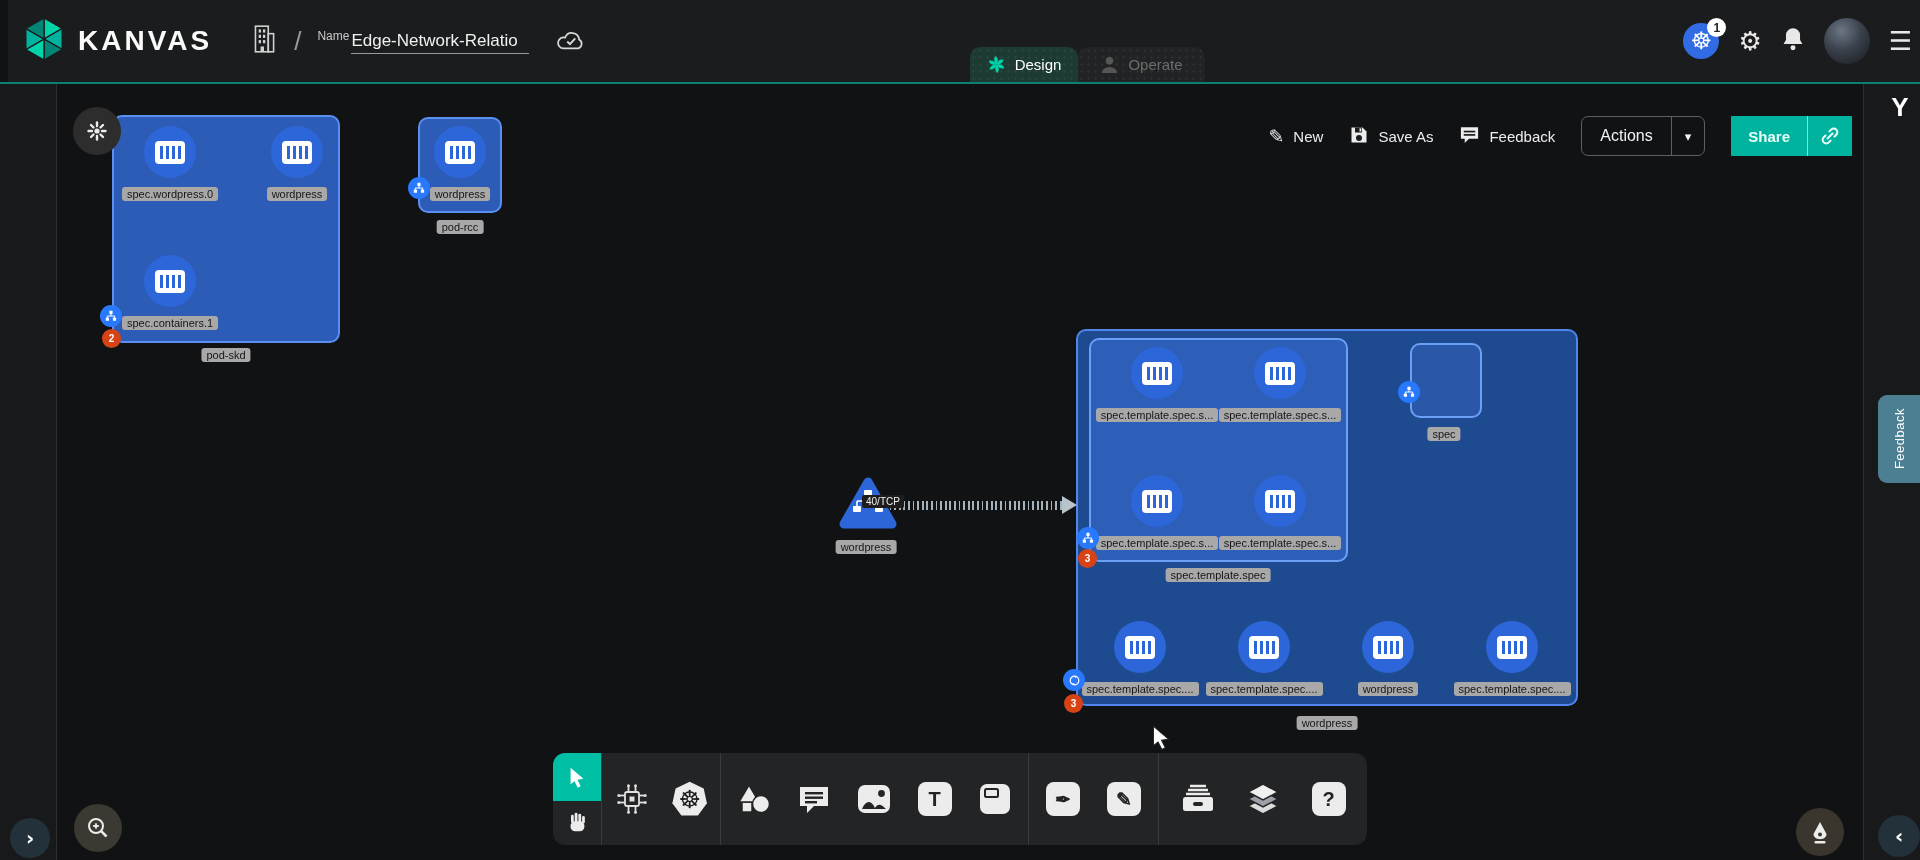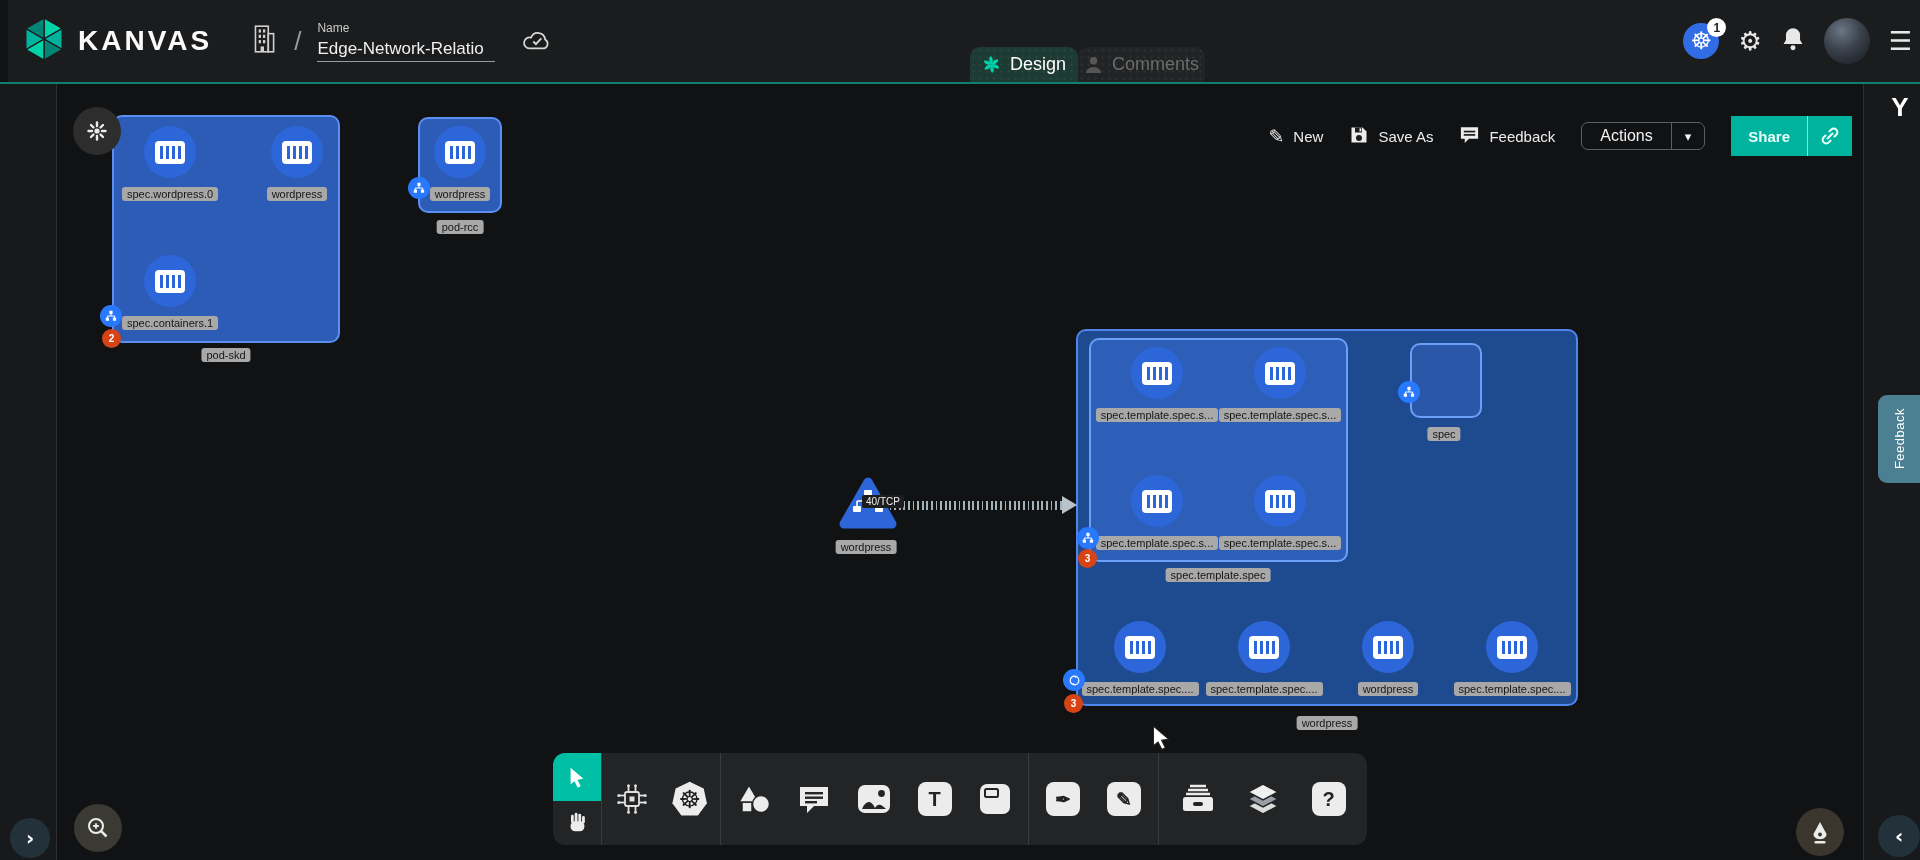--- a/index.html
+++ b/index.html
@@ -5,27 +5,27 @@
   * { box-sizing: border-box; margin: 0; padding: 0; }
   html,body { width:1920px; height:860px; overflow:hidden; }
   body { position:relative; background:#111214; font-family:"Liberation Sans", sans-serif; color:#ececec; }
 
   
   .header { position:absolute; left:8px; top:0; width:1920px; height:82px; background:#1b1c1d; display:flex; align-items:center; z-index:30; }
   .teal-line { position:absolute; left:0; top:82px; width:1920px; height:2px; background:#0d8070; z-index:31; }
   .h-left { display:flex; align-items:center; gap:12px; padding-left:14px; }
   .logo-text { font-size:28px; font-weight:bold; letter-spacing:3px; color:#fafafa; }
   .slash { font-size:26px; color:#9a9a9a; font-weight:300; margin:0 4px; }
-  .name-field { display:flex; flex-direction:column; gap:2px; }
+  .name-field { display:flex; flex-direction:row; gap:2px; }
   .name-field label { font-size:12px; color:#c9c9c9; }
   .name-field input { background:transparent; border:none; border-bottom:1px solid #9a9a9a; color:#f0f0f0; font-size:17px; width:178px; padding:2px 0; font-family:"Liberation Sans",sans-serif; outline:none; }
   .cloud-wrap { margin-left:14px; display:flex; align-items:center; }
 
   .tabs { position:absolute; left:962px; top:47px; display:flex; height:35px; z-index:32; }
-  .tab { display:flex; align-items:center; justify-content:center; gap:9px; border-radius:10px 10px 0 0; font-size:18px; cursor:pointer;
+  .tab { display:flex; align-items:center; justify-content:center; gap:9px; border-radius:10px 10px 0 0; font-size:15px; cursor:pointer;
          background-image: radial-gradient(rgba(255,255,255,0.05) 1px, transparent 1.2px); background-size:7px 7px; }
   .tab-design { width:108px; background-color:#1d3a33; color:#ffffff; }
   .tab-operate { width:127px; background-color:#212324; color:#6c6c6c; }
 
   .h-right { position:absolute; right:16px; top:0; height:82px; display:flex; align-items:center; gap:19px; }
   .k8s-ctx { position:relative; width:36px; height:36px; border-radius:50%; background:#326ce5; display:flex; align-items:center; justify-content:center; font-size:24px; color:#fff; }
   .k8s-badge { position:absolute; top:-5px; right:-7px; width:19px; height:19px; border-radius:50%; background:#fff; color:#222; font-size:12px; font-weight:bold; display:flex; align-items:center; justify-content:center; }
   .hicon { font-size:26px; color:#e8e8e8; cursor:pointer; line-height:1; }
   .avatar { width:46px; height:46px; border-radius:50%; background:radial-gradient(circle at 38% 28%, #6b7785 0%, #3a414b 45%, #171a1f 100%); cursor:pointer; }
 
@@ -64,21 +64,21 @@
           background:repeating-linear-gradient(90deg, #b7c4cc 0 1.8px, transparent 1.8px 4.6px); opacity:0.9; }
   .edge-arrow { position:absolute; left:1062px; top:496px; width:0; height:0; border-top:9px solid transparent; border-bottom:9px solid transparent; border-left:15px solid #b7c4cc; z-index:6; }
   .edge-label { position:absolute; left:862px; top:495px; background:#1d1d1d; color:#f0f0f0; font-size:10px; padding:1px 4px; border-radius:2px; z-index:9; }
 
   .widget-gear { position:absolute; left:73px; top:107px; width:48px; height:48px; border-radius:50%; background:#2d2d2d; display:flex; align-items:center; justify-content:center; z-index:12; cursor:pointer; }
 
   
   .action-row { position:absolute; top:116px; right:68px; height:40px; display:flex; align-items:center; gap:26px; z-index:15; }
   .act-btn { display:flex; align-items:center; gap:9px; font-size:15px; color:#ececec; cursor:pointer; background:none; border:none; font-family:"Liberation Sans",sans-serif; }
   .act-glyph { font-size:19px; line-height:1; }
-  .actions-split { display:flex; align-items:stretch; height:28px; border:1px solid #5f5f5f; border-radius:7px; overflow:hidden; cursor:pointer; }
+  .actions-split { display:flex; align-items:stretch; height:40px; border:1px solid #5f5f5f; border-radius:7px; overflow:hidden; cursor:pointer; }
   .actions-main { display:flex; align-items:center; padding:0 18px; font-size:16px; color:#f2f2f2; }
   .actions-caret { display:flex; align-items:center; padding:0 13px; border-left:1px solid #5f5f5f; font-size:13px; color:#f2f2f2; }
   .share-split { display:flex; align-items:stretch; height:40px; border-radius:1px; overflow:hidden; background:#00b39f; cursor:pointer; }
   .share-main { display:flex; align-items:center; padding:0 17px; color:#eafff9; font-size:15px; font-weight:bold; }
   .share-link { display:flex; align-items:center; padding:0 12px; border-left:1px solid rgba(255,255,255,0.55); }
 
   
   .toolbar { position:absolute; left:553px; top:753px; width:814px; height:92px; background:#232425; border-radius:12px; display:flex; z-index:15; }
   .tb-sec { display:flex; align-items:center; justify-content:space-evenly; height:100%; border-left:1px solid #3a3b3c; }
   .tb-sec.first { border-left:none; flex-direction:column; justify-content:flex-start; }
@@ -149,21 +149,21 @@
           <use href="#petal" transform="rotate(300 12 12)"></use>
         </g>
       </svg>
       <span>Design</span>
     </div>
     <div class="tab tab-operate">
       <svg width="19" height="19" viewBox="0 0 20 20" fill="#565656">
         <circle cx="10" cy="6" r="4"></circle>
         <path d="M2 19 a8 6.5 0 0 1 16 0 z"></path>
       </svg>
-      <span>Comments</span>
+      <span>Operate</span>
     </div>
   </div>
 
   <div class="h-right">
     <span class="k8s-ctx">
       <span>☸</span>
       <span class="k8s-badge">1</span>
     </span>
     <span class="hicon">⚙</span>
     <span>

